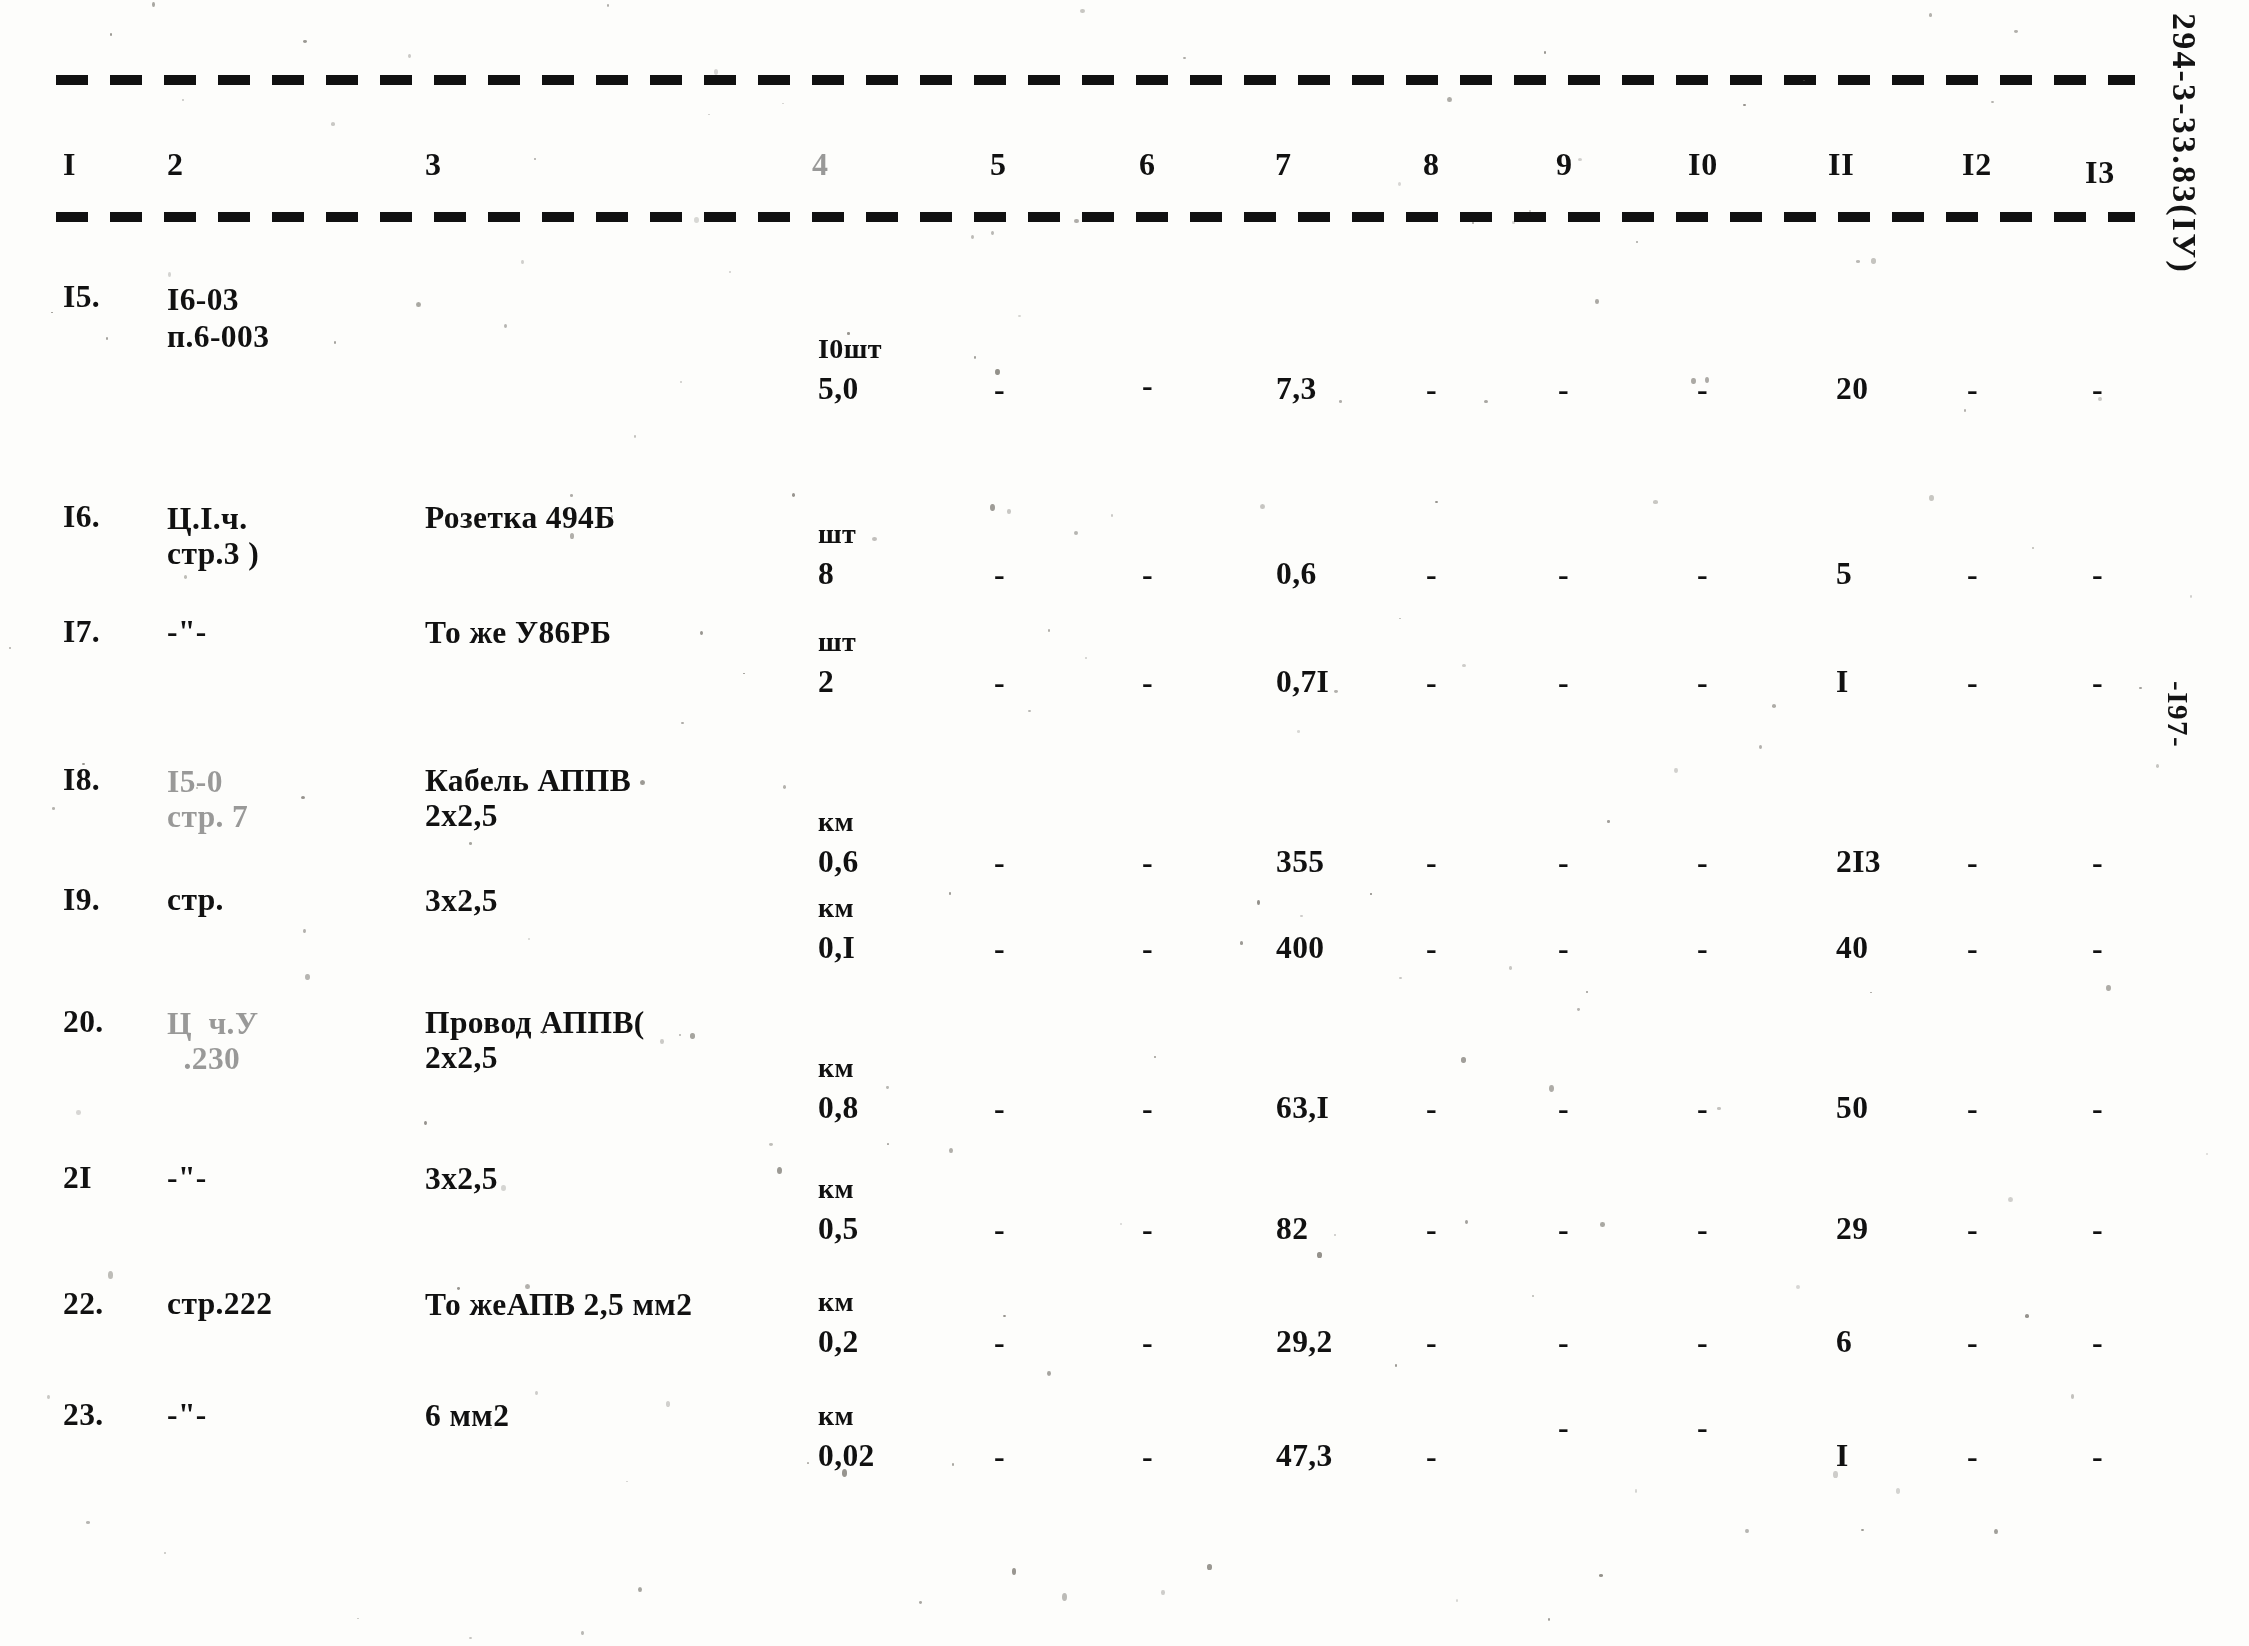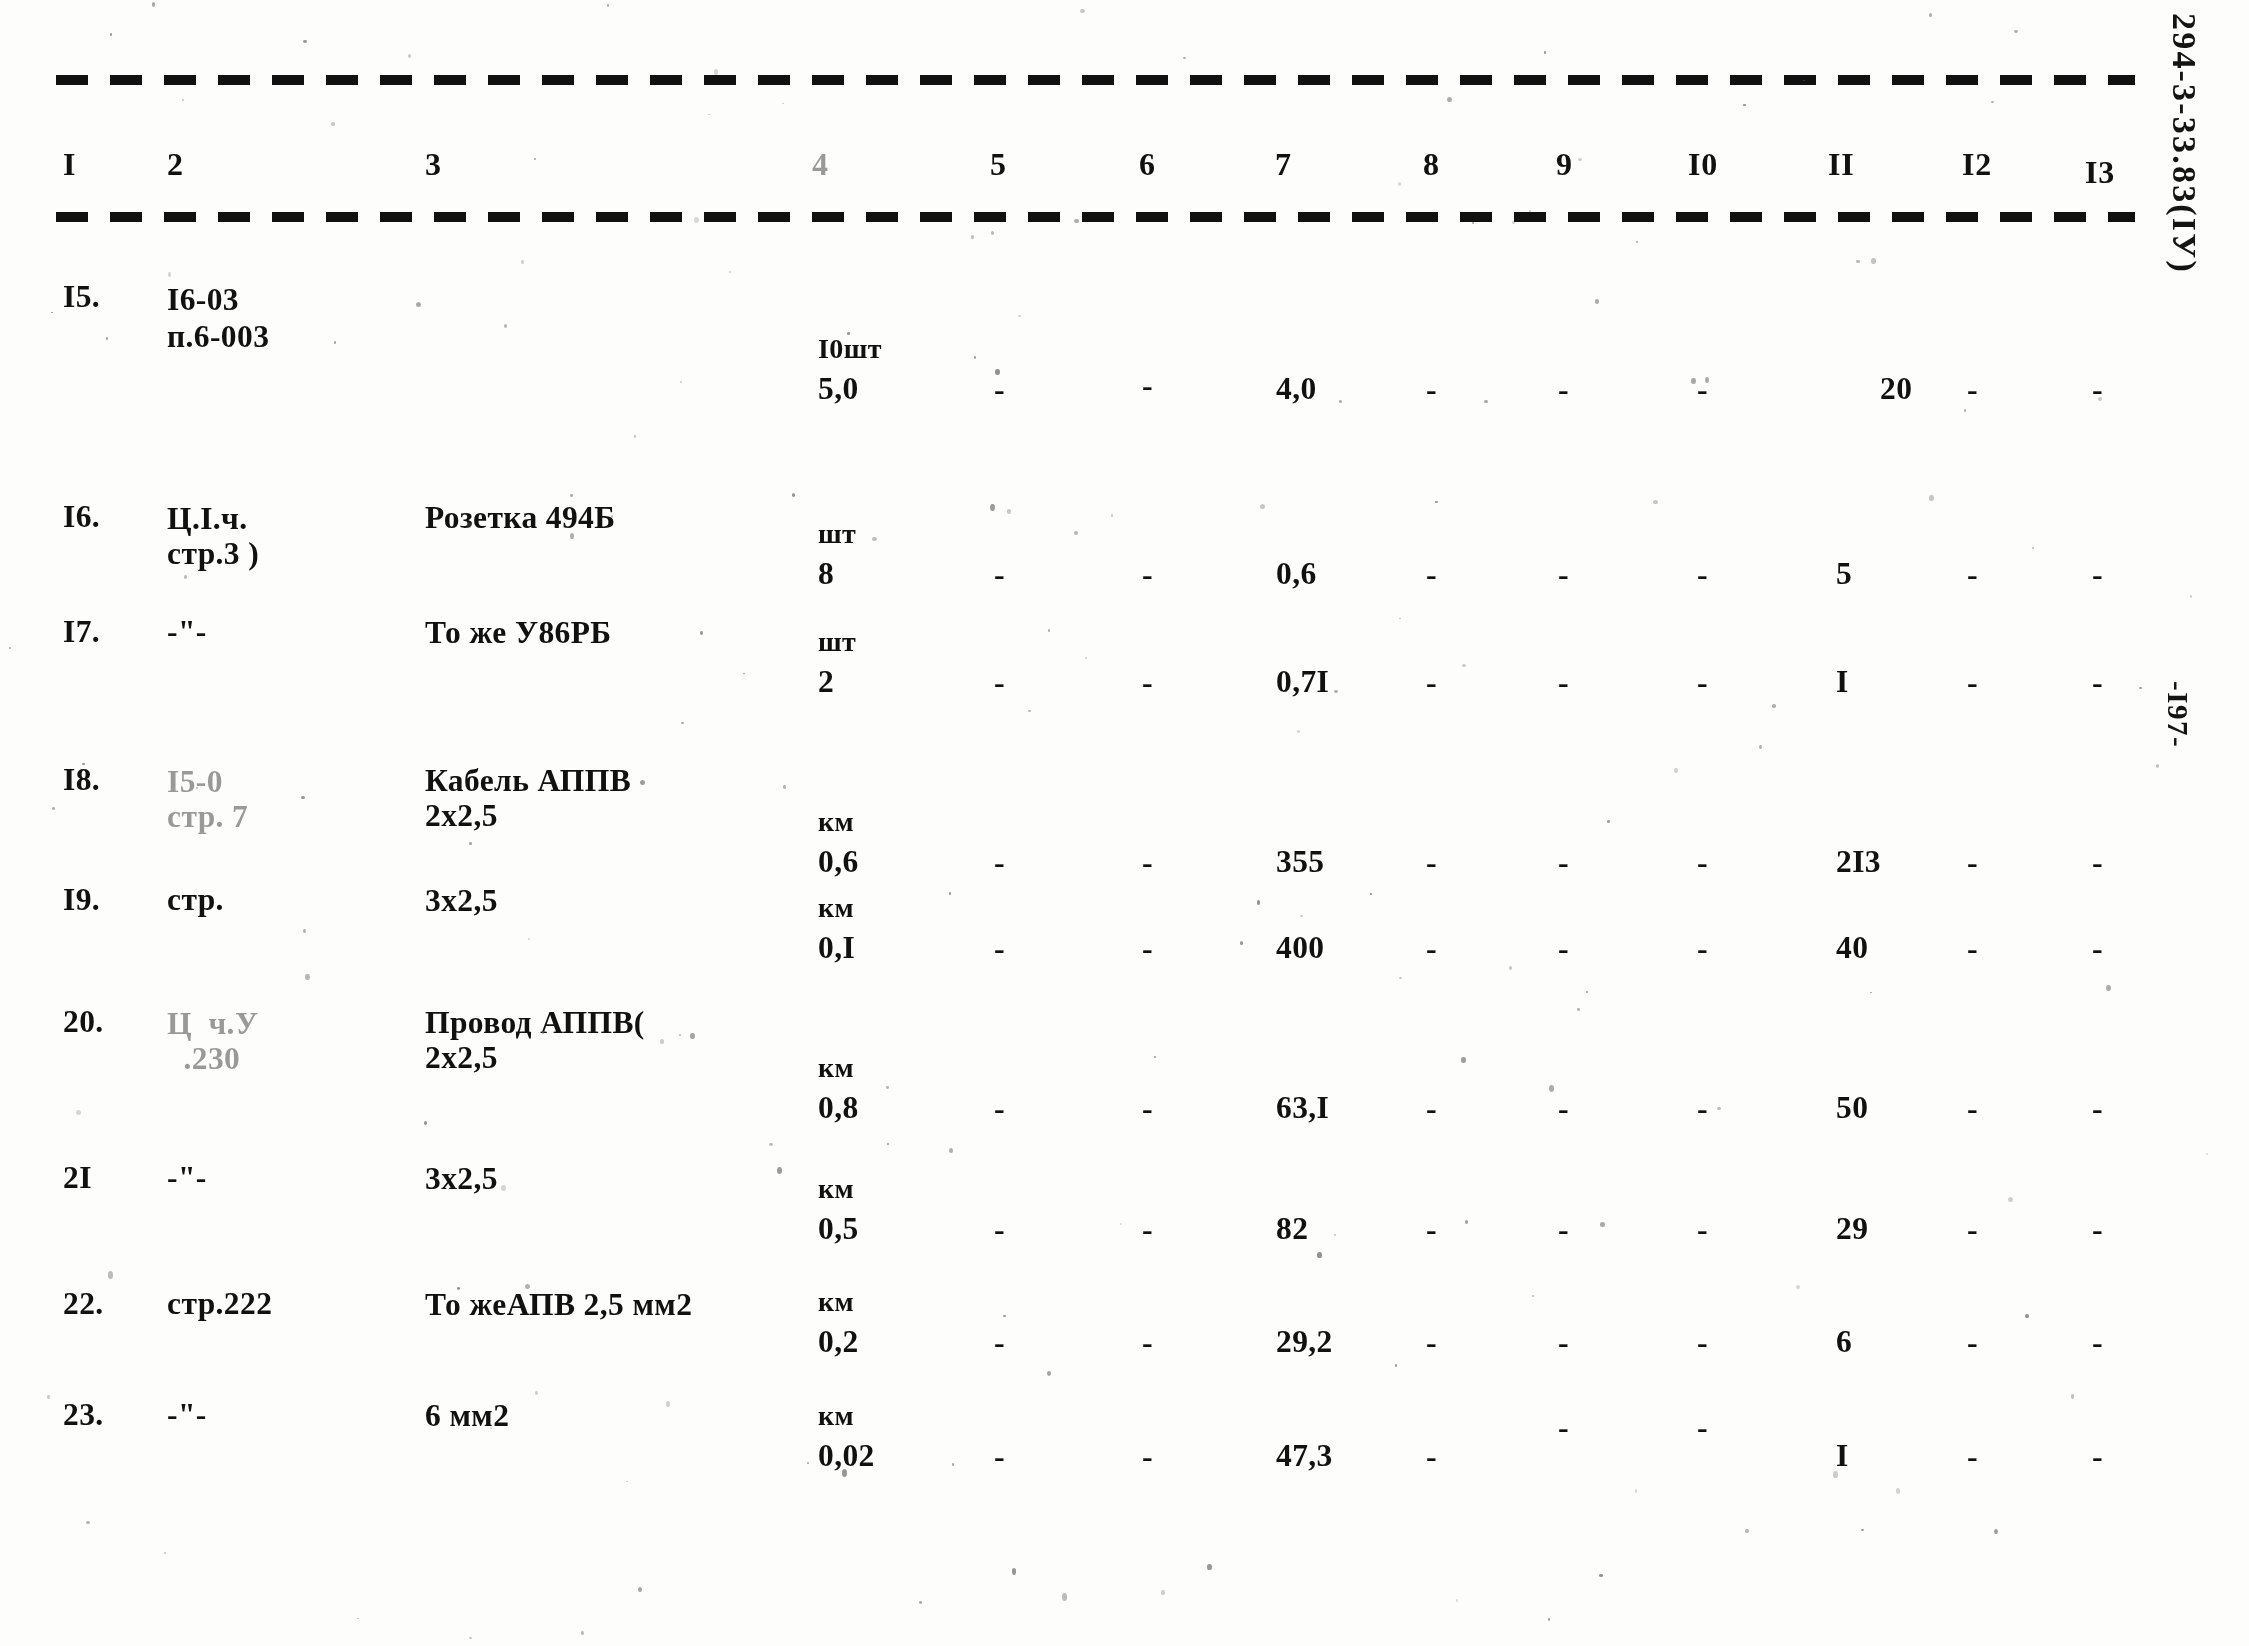--- a/index.html
+++ b/index.html
@@ -120,25 +120,25 @@
     </div>
 
   <div id="table">
       <div class="cell body-txt" style="left: 63px; top: 265px;">I5.</div>
       <div class="cell body-txt" style="left: 167px; top: 265px; white-space: pre; line-height: 1.18;">I6-03
 п.6-003</div>
       <div class="cell small-txt" style="left: 818px; top: 319px;">I0шт</div>
       <div class="cell body-txt" style="left: 818px; top: 357px;">5,0</div>
       <div class="cell dash" style="left: 994px; top: 357px;">-</div>
       <div class="cell dash" style="left: 1142px; top: 353px;">-</div>
-      <div class="cell body-txt" style="left: 1276px; top: 357px;">4,0</div>
+      <div class="cell body-txt" style="left: 1276px; top: 357px;">7,3</div>
       <div class="cell dash" style="left: 1426px; top: 357px;">-</div>
       <div class="cell dash" style="left: 1558px; top: 357px;">-</div>
       <div class="cell dash" style="left: 1697px; top: 357px;">-</div>
-      <div class="cell body-txt" style="left: 1836px; top: 357px; margin-left: 44px;">20</div>
+      <div class="cell body-txt" style="left: 1836px; top: 357px;">20</div>
       <div class="cell dash" style="left: 1967px; top: 357px;">-</div>
       <div class="cell dash" style="left: 2092px; top: 357px;">-</div>
       <div class="cell body-txt" style="left: 63px; top: 485px;">I6.</div>
       <div class="cell body-txt" style="left: 167px; top: 485px; white-space: pre; line-height: 1.12;">Ц.I.ч.
 стр.3 )</div>
       <div class="cell body-txt" style="left: 425px; top: 485px; white-space: pre; line-height: 1.1;">Розетка 494Б</div>
       <div class="cell small-txt" style="left: 818px; top: 504px;">шт</div>
       <div class="cell body-txt" style="left: 818px; top: 542px;">8</div>
       <div class="cell dash" style="left: 994px; top: 542px;">-</div>
       <div class="cell dash" style="left: 1142px; top: 542px;">-</div>

